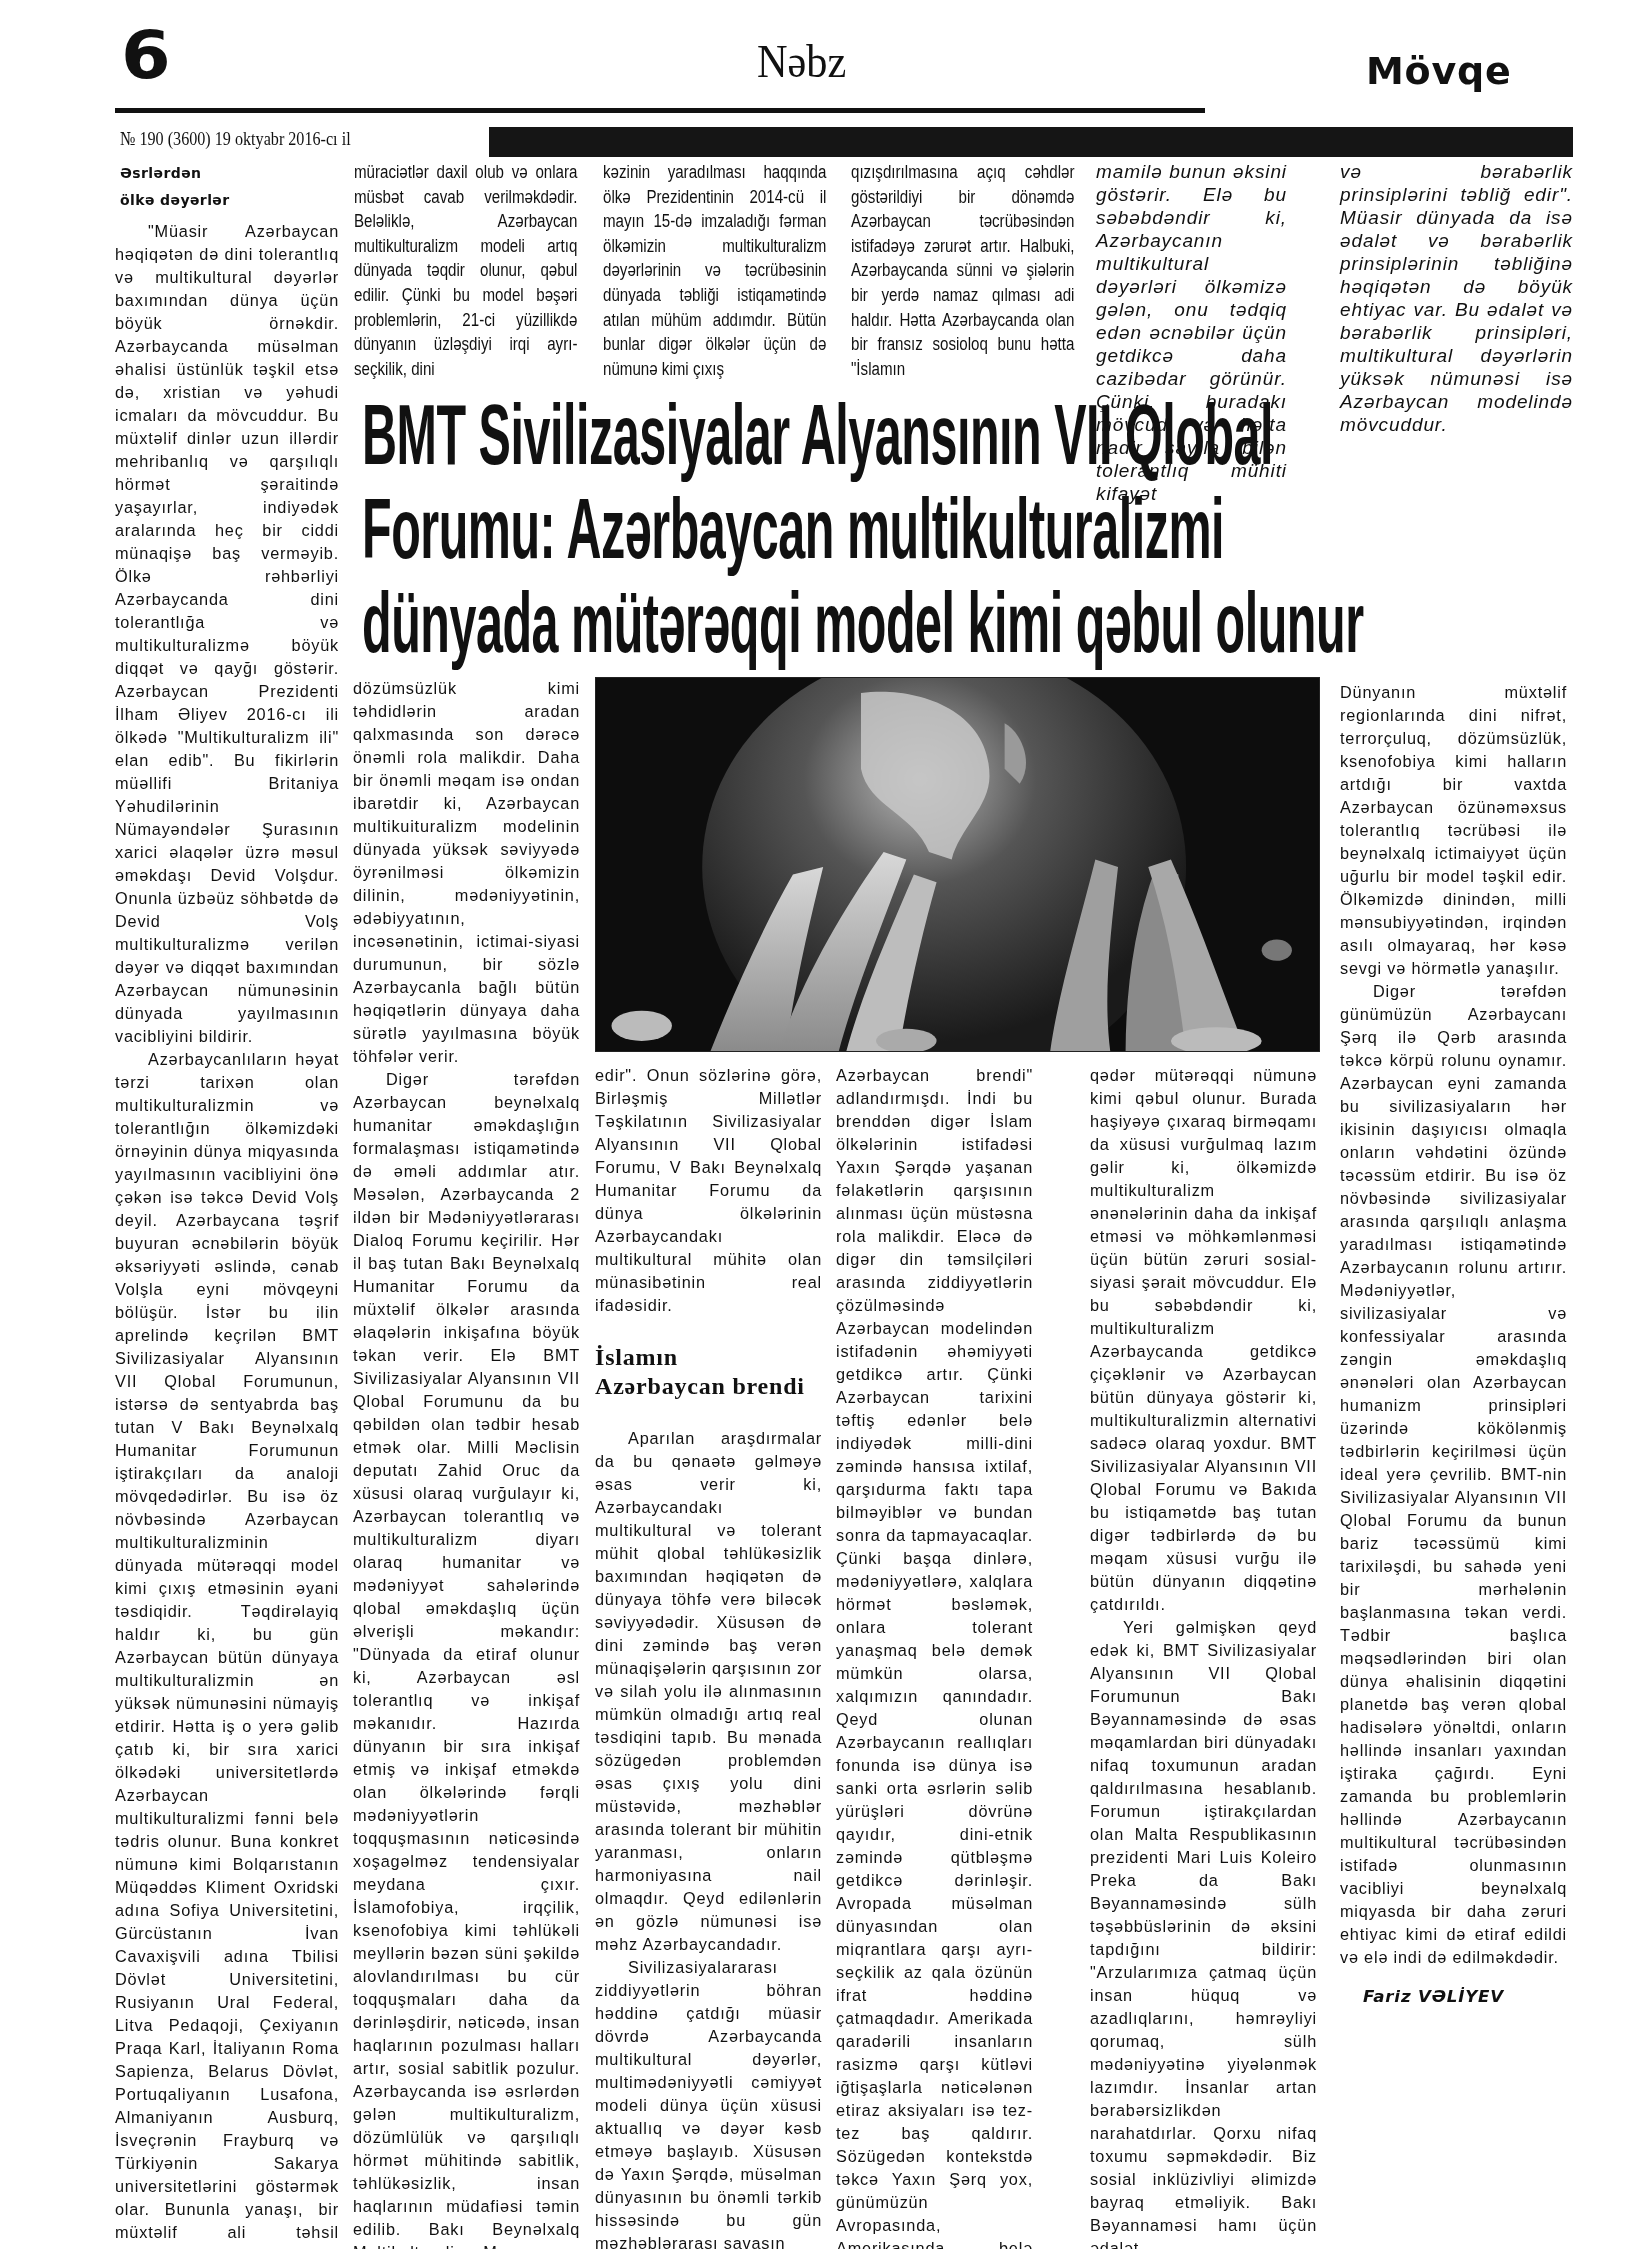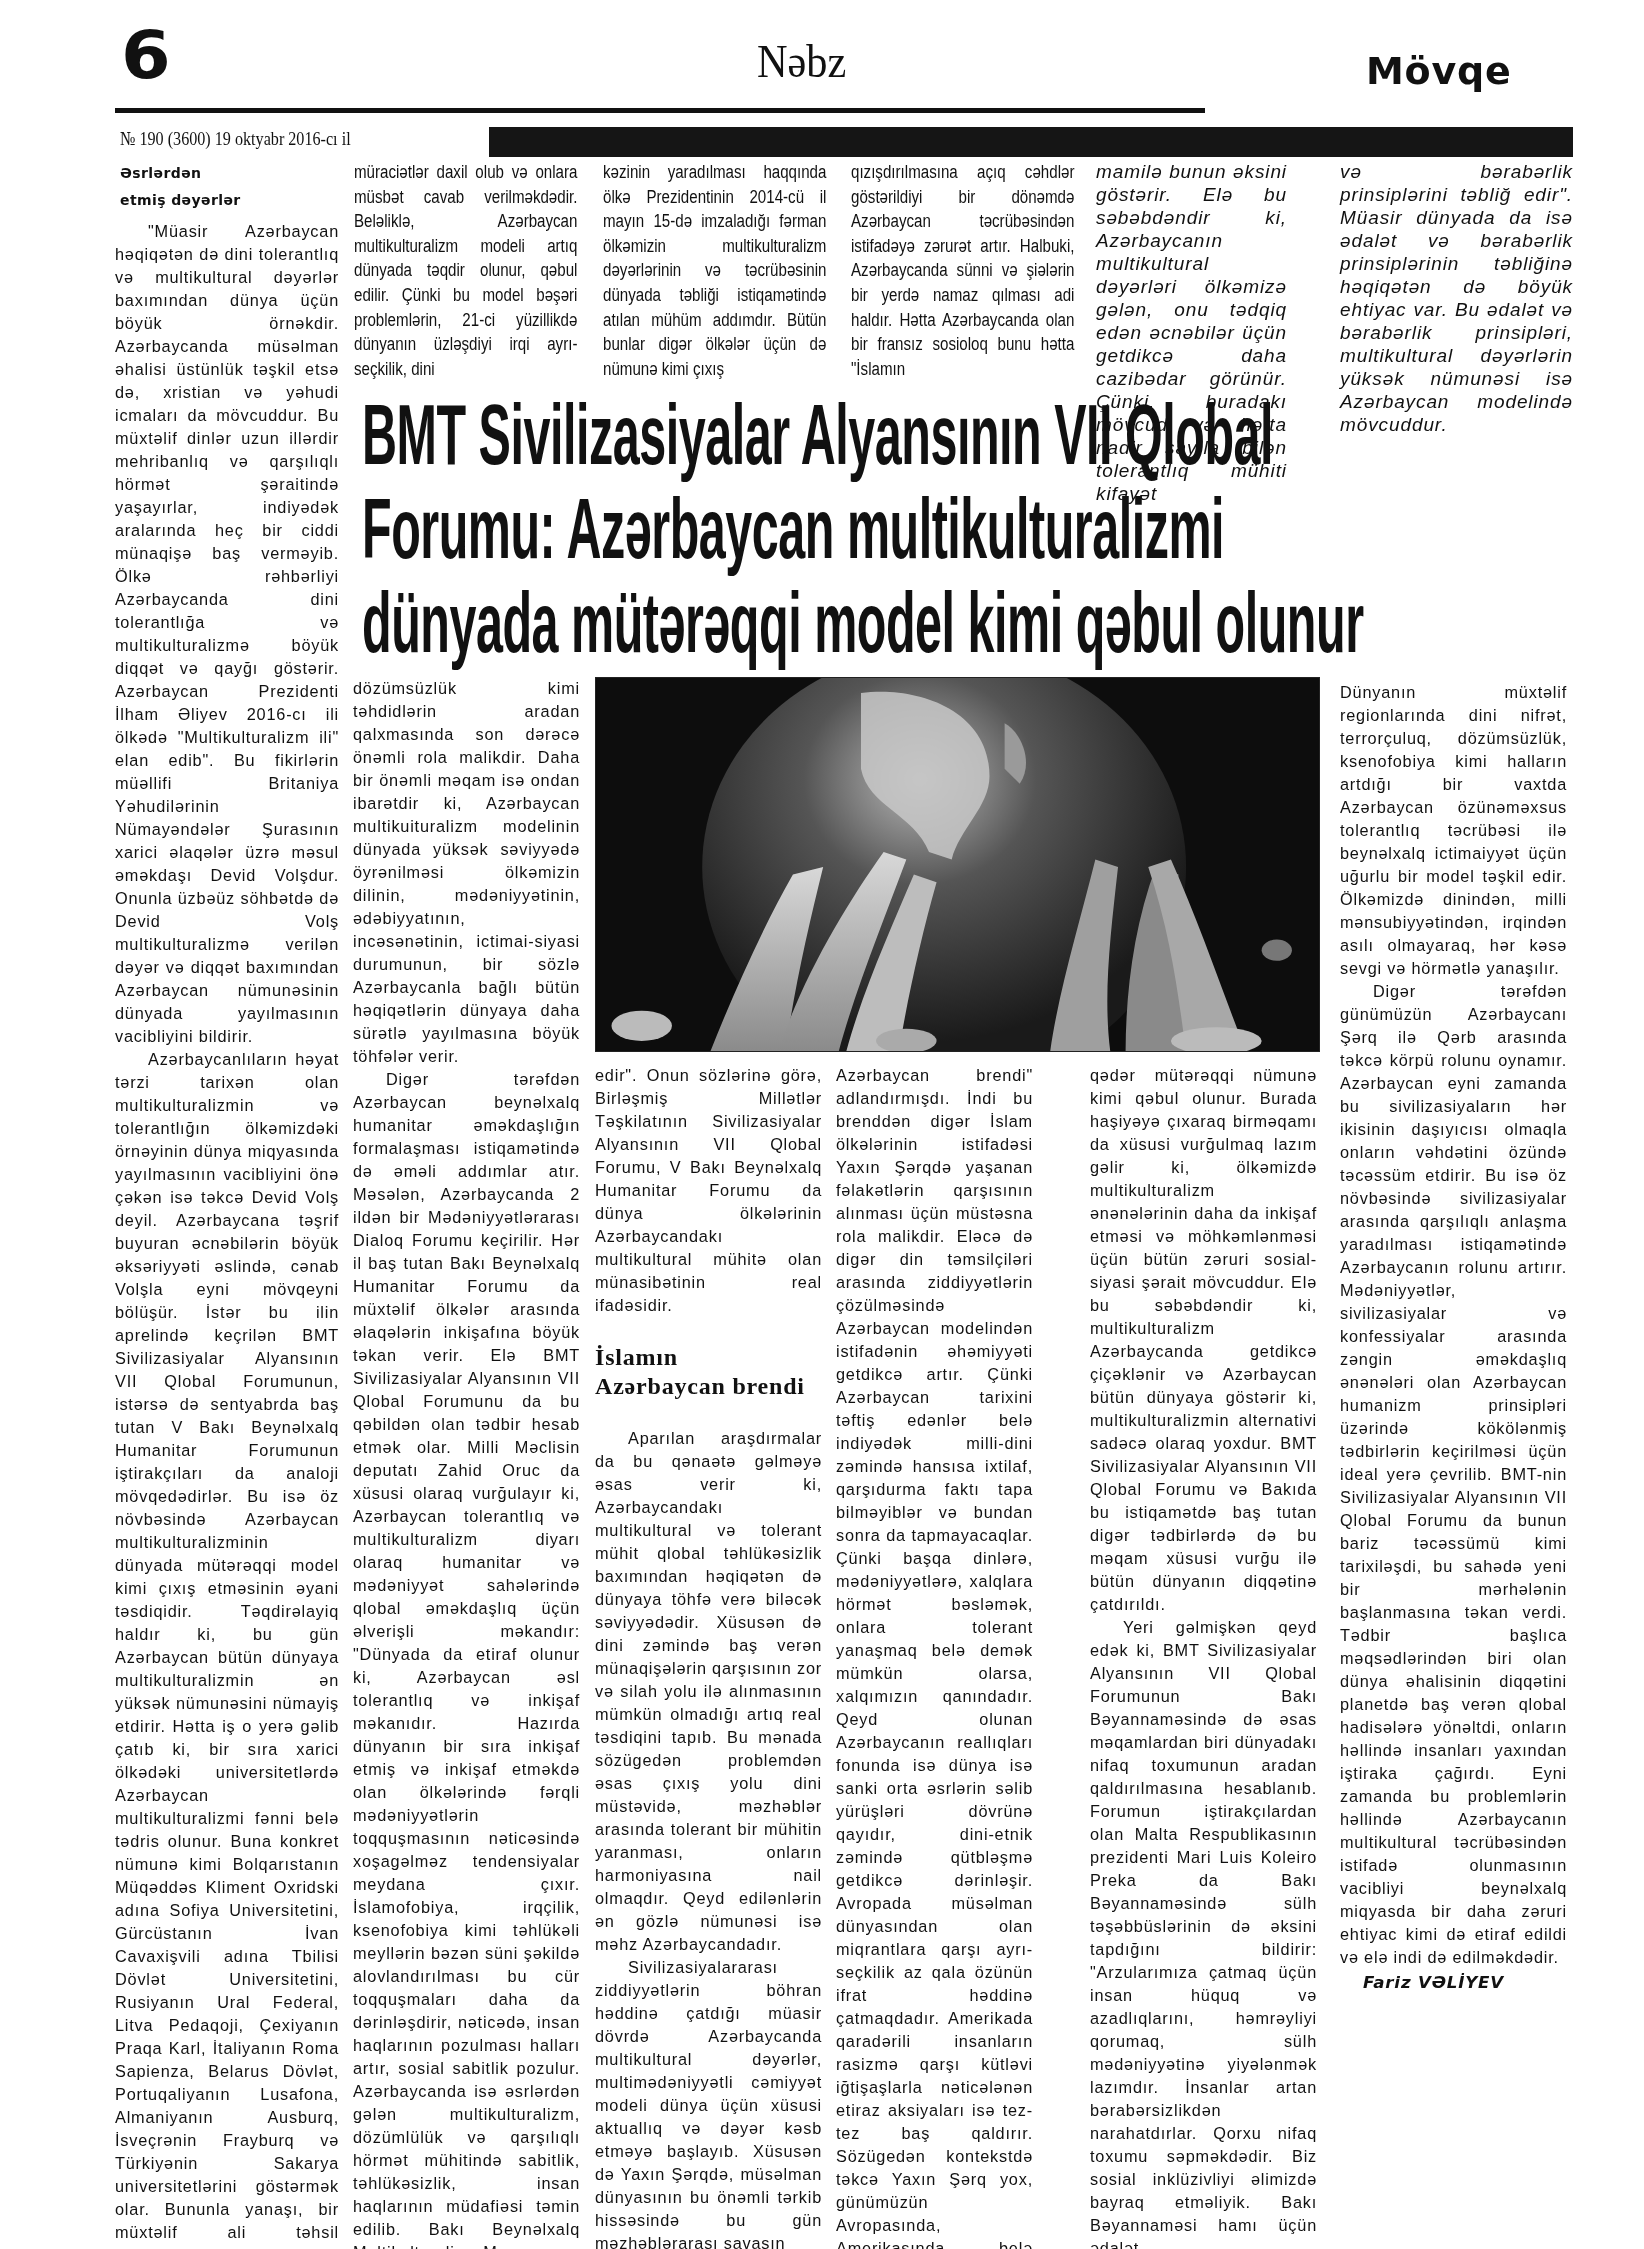--- a/index.html
+++ b/index.html
@@ -42,21 +42,21 @@
 
 <div class="abs page-num">6</div>
 <div class="abs paper-name">Nəbz</div>
 <div class="abs rule-top"></div>
 <div class="abs section-name">Mövqe</div>
 <div class="abs issue-line">№ 190 (3600) 19 oktyabr 2016-cı il</div>
 <div class="abs black-bar"></div>
 
 <div class="abs" style="left:120px; top:160px; width:227px;">
   <div class="kicker">Əsrlərdən</div>
-  <div class="kicker">etmiş dəyərlər</div>
+  <div class="kicker">ölkə dəyərlər</div>
 </div>
 <div class="abs col col-a" style="left:115px; top:220px; width:224px;">
   <p class="indent">"Müasir Azərbaycan həqiqətən də dini tolerantlıq və multikultural dəyərlər baxımından dünya üçün böyük örnəkdir. Azərbaycanda müsəlman əhalisi üstünlük təşkil etsə də, xristian və yəhudi icmaları da mövcuddur. Bu müxtəlif dinlər uzun illərdir mehribanlıq və qarşılıqlı hörmət şəraitində yaşayırlar, indiyədək aralarında heç bir ciddi münaqişə baş verməyib. Ölkə rəhbərliyi Azərbaycanda dini tolerantlığa və multikulturalizmə böyük diqqət və qayğı göstərir. Azərbaycan Prezidenti İlham Əliyev 2016-cı ili ölkədə "Multikulturalizm ili" elan edib". Bu fikirlərin müəllifi Britaniya Yəhudilərinin Nümayəndələr Şurasının xarici əlaqələr üzrə məsul əməkdaşı Devid Volşdur. Onunla üzbəüz söhbətdə də Devid Volş multikulturalizmə verilən dəyər və diqqət baxımından Azərbaycan nümunəsinin dünyada yayılmasının vacibliyini bildirir.</p>
   <p class="indent">Azərbaycanlıların həyat tərzi tarixən olan multikulturalizmin və tolerantlığın ölkəmizdəki örnəyinin dünya miqyasında yayılmasının vacibliyini önə çəkən isə təkcə Devid Volş deyil. Azərbaycana təşrif buyuran əcnəbilərin böyük əksəriyyəti əslində, cənab Volşla eyni mövqeyni bölüşür. İstər bu ilin aprelində keçrilən BMT Sivilizasiyalar Alyansının VII Qlobal Forumunun, istərsə də sentyabrda baş tutan V Bakı Beynəlxalq Humanitar Forumunun iştirakçıları da analoji mövqedədirlər. Bu isə öz növbəsində Azərbaycan multikulturalizminin dünyada mütərəqqi model kimi çıxış etməsinin əyani təsdiqidir. Təqdirəlayiq haldır ki, bu gün Azərbaycan bütün dünyaya multikulturalizmin ən yüksək nümunəsini nümayiş etdirir. Hətta iş o yerə gəlib çatıb ki, bir sıra xarici ölkədəki universitetlərdə Azərbaycan multikulturalizmi fənni belə tədris olunur. Buna konkret nümunə kimi Bolqarıstanın Müqəddəs Kliment Oxridski adına Sofiya Universitetini, Gürcüstanın İvan Cavaxişvili adına Tbilisi Dövlət Universitetini, Rusiyanın Ural Federal, Litva Pedaqoji, Çexiyanın Praqa Karl, İtaliyanın Roma Sapienza, Belarus Dövlət, Portuqaliyanın Lusafona, Almaniyanın Ausburq, İsveçrənin Frayburq və Türkiyənin Sakarya universitetlərini göstərmək olar. Bununla yanaşı, bir müxtəlif ali təhsil ocaqlarından da ölkəmizə Azərbaycan multikulturalizmi fənninin tədrisi ilə bağlı</p>
 </div>
 
 <div class="abs col col-b" style="left:354px; top:160px; width:266px;">
   <p>müraciətlər daxil olub və onlara müsbət cavab verilməkdədir. Beləliklə, Azərbaycan multikulturalizm modeli artıq dünyada təqdir olunur, qəbul edilir. Çünki bu model bəşəri problemlərin, 21-ci yüzillikdə dünyanın üzləşdiyi irqi ayrı-seçkilik, dini</p>
 </div>
 <div class="abs col col-b" style="left:603px; top:160px; width:266px;">
@@ -128,16 +128,16 @@
 </div>
 
 <div class="abs col col-a" style="left:1090px; top:1064px; width:227px;">
   <p>qədər mütərəqqi nümunə kimi qəbul olunur. Burada haşiyəyə çıxaraq birməqamı da xüsusi vurğulmaq lazım gəlir ki, ölkəmizdə multikulturalizm ənənələrinin daha da inkişaf etməsi və möhkəmlənməsi üçün bütün zəruri sosial-siyasi şərait mövcuddur. Elə bu səbəbdəndir ki, multikulturalizm Azərbaycanda getdikcə çiçəklənir və Azərbaycan bütün dünyaya göstərir ki, multikulturalizmin alternativi sadəcə olaraq yoxdur. BMT Sivilizasiyalar Alyansının VII Qlobal Forumu və Bakıda bu istiqamətdə baş tutan digər tədbirlərdə də bu məqam xüsusi vurğu ilə bütün dünyanın diqqətinə çatdırıldı.</p>
   <p class="indent">Yeri gəlmişkən qeyd edək ki, BMT Sivilizasiyalar Alyansının VII Qlobal Forumunun Bakı Bəyannaməsində də əsas məqamlardan biri dünyadakı nifaq toxumunun aradan qaldırılmasına hesablanıb. Forumun iştirakçılardan olan Malta Respublikasının prezidenti Mari Luis Koleiro Preka da Bakı Bəyannaməsində sülh təşəbbüslərinin də əksini tapdığını bildirir: "Arzularımıza çatmaq üçün insan hüquq və azadlıqlarını, həmrəyliyi qorumaq, sülh mədəniyyətinə yiyələnmək lazımdır. İnsanlar artan bərabərsizlikdən narahatdırlar. Qorxu nifaq toxumu səpməkdədir. Biz sosial inklüzivliyi əlimizdə bayraq etməliyik. Bakı Bəyannaməsi hamı üçün ədalət</p>
 </div>
 
 <div class="abs col col-a" style="left:1340px; top:681px; width:227px;">
   <p>Dünyanın müxtəlif regionlarında dini nifrət, terrorçuluq, dözümsüzlük, ksenofobiya kimi halların artdığı bir vaxtda Azərbaycan özünəməxsus tolerantlıq təcrübəsi ilə beynəlxalq ictimaiyyət üçün uğurlu bir model təşkil edir. Ölkəmizdə dinindən, milli mənsubiyyətindən, irqindən asılı olmayaraq, hər kəsə sevgi və hörmətlə yanaşılır.</p>
   <p class="indent">Digər tərəfdən günümüzün Azərbaycanı Şərq ilə Qərb arasında təkcə körpü rolunu oynamır. Azərbaycan eyni zamanda bu sivilizasiyaların hər ikisinin daşıyıcısı olmaqla onların vəhdətini özündə təcəssüm etdirir. Bu isə öz növbəsində sivilizasiyalar arasında qarşılıqlı anlaşma yaradılması istiqamətində Azərbaycanın rolunu artırır. Mədəniyyətlər, sivilizasiyalar və konfessiyalar arasında zəngin əməkdaşlıq ənənələri olan Azərbaycan humanizm prinsipləri üzərində kökölənmiş tədbirlərin keçirilməsi üçün ideal yerə çevrilib. BMT-nin Sivilizasiyalar Alyansının VII Qlobal Forumu da bunun bariz təcəssümü kimi tarixiləşdi, bu sahədə yeni bir mərhələnin başlanmasına təkan verdi. Tədbir başlıca məqsədlərindən biri olan dünya əhalisinin diqqətini planetdə baş verən qlobal hadisələrə yönəltdi, onların həllində insanları yaxından iştiraka çağırdı. Eyni zamanda bu problemlərin həllində Azərbaycanın multikultural təcrübəsindən istifadə olunmasının vacibliyi beynəlxalq miqyasda bir daha zəruri ehtiyac kimi də etiraf edildi və elə indi də edilməkdədir.</p>
-  <div class="signature" style="padding-left:23px; margin-top:2px;">Fariz VƏLİYEV</div>
+  <div class="signature" style="padding-left:23px; margin-top:16px;">Fariz VƏLİYEV</div>
   <div style="height:27px;"></div>
 </div>
 
 
 </body></html>

